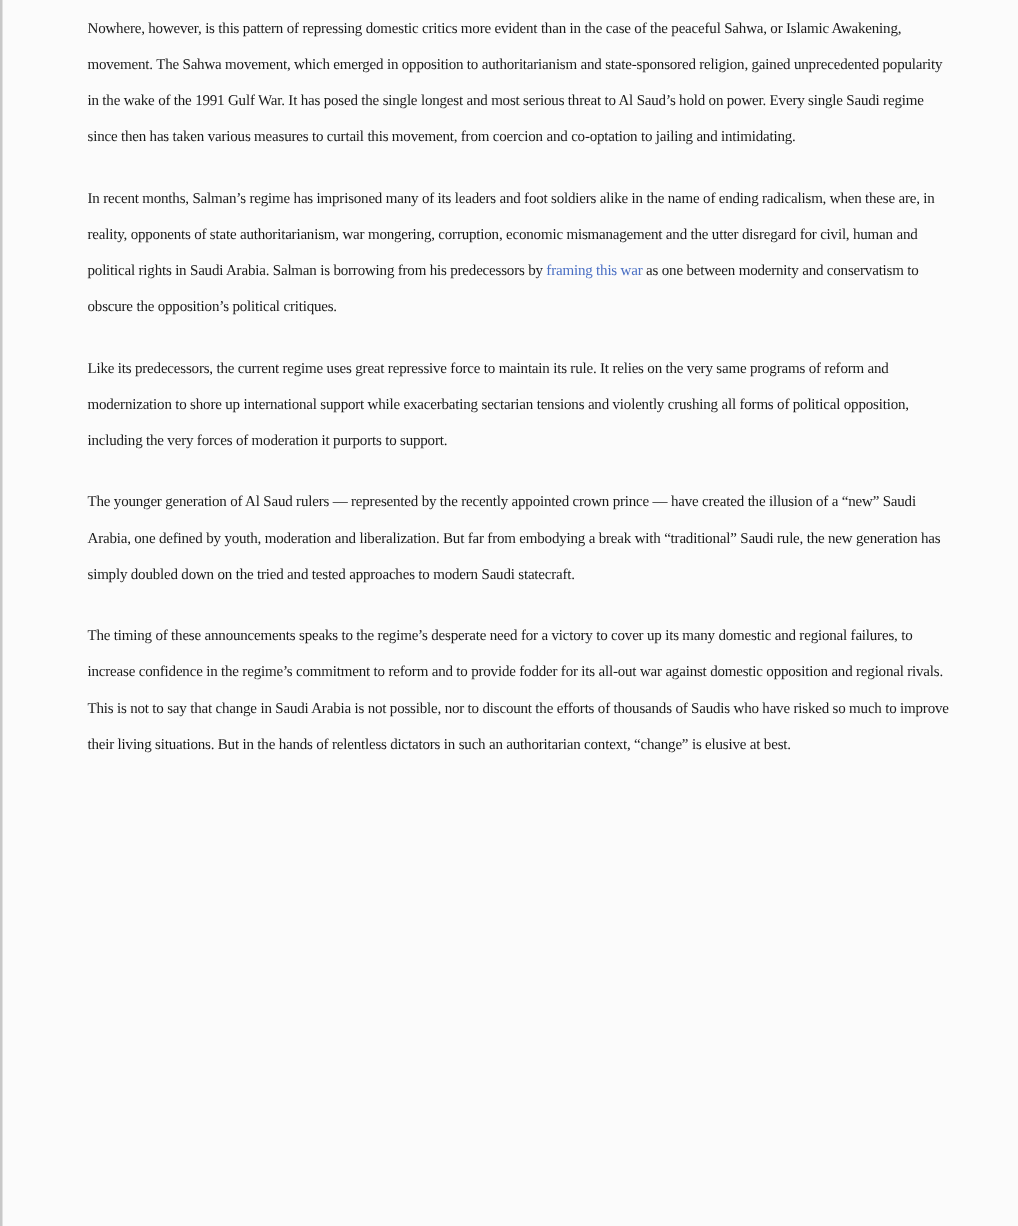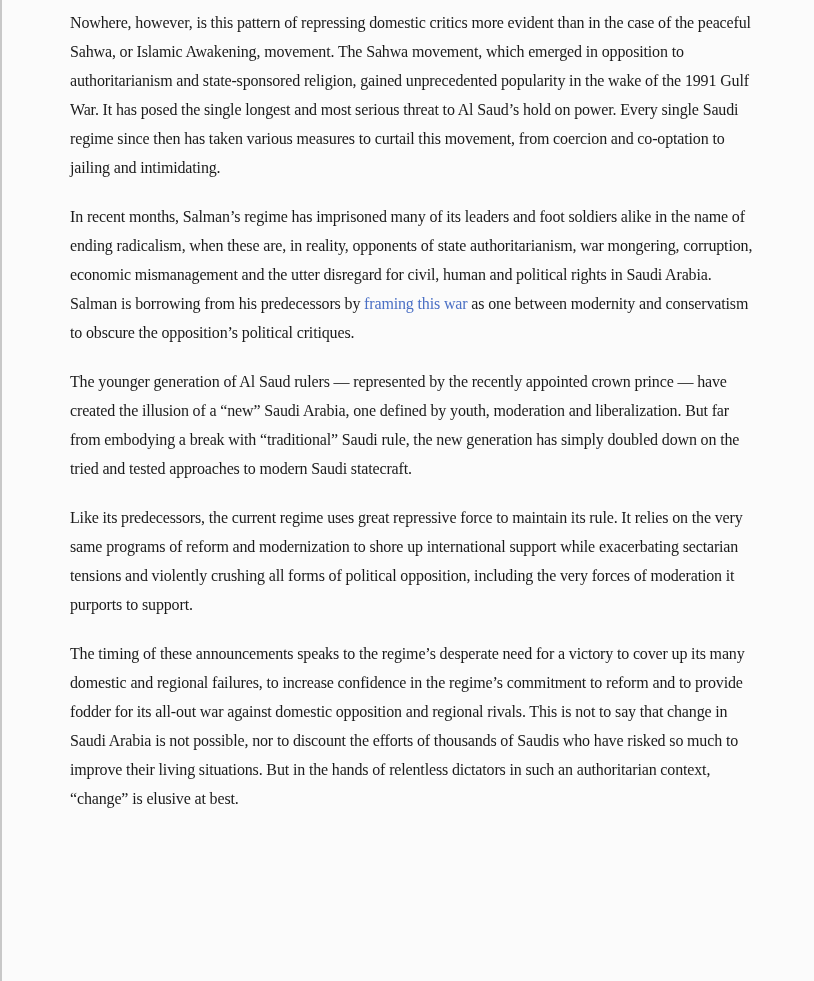--- a/index.html
+++ b/index.html
@@ -20,21 +20,21 @@
       width: 2px;
       height: 981px;
       background: #c8c8c8;
     }
     .article-body {
       position: absolute;
       left: 70px;
       top: 8px;
       width: 690px;
       font-family: "Liberation Serif", "DejaVu Serif", serif;
-      font-size: 16px;
+      font-size: 12px;
       line-height: 29px;
       color: #1a1a1a;
       letter-spacing: -0.15px;
     }
     .article-body p {
       margin: 0 0 20px 0;
     }
     .article-body a {
       color: #4a6fc4;
       text-decoration: none;
@@ -42,16 +42,16 @@
     }
   </style>
 </head>
 <body>
 
 <div class="left-rule"></div>
 
 <article class="article-body">
   <p>Nowhere, however, is this pattern of repressing domestic critics more evident than in the case of the peaceful Sahwa, or Islamic Awakening, movement. The Sahwa movement, which emerged in opposition to authoritarianism and state-sponsored religion, gained unprecedented popularity in the wake of the 1991 Gulf War. It has posed the single longest and most serious threat to Al Saud’s hold on power. Every single Saudi regime since then has taken various measures to curtail this movement, from coercion and co-optation to jailing and intimidating.</p>
   <p><span>In recent months, Salman’s regime has imprisoned many of its leaders and foot soldiers alike in the name of ending radicalism, when these are, in reality, opponents of state authoritarianism, war mongering, corruption, economic mismanagement and the utter disregard for civil, human and political rights in Saudi Arabia. Salman is borrowing from his predecessors by </span><a href="#" style="color: rgb(74, 111, 196);">framing this war</a><span> as one between modernity and conservatism to obscure the opposition’s political critiques.</span></p>
+  <p>Like its predecessors, the current regime uses great repressive force to maintain its rule. It relies on the very same programs of reform and modernization to shore up international support while exacerbating sectarian tensions and violently crushing all forms of political opposition, including the very forces of moderation it purports to support.</p>
   <p>The younger generation of Al Saud rulers — represented by the recently appointed crown prince — have created the illusion of a “new” Saudi Arabia, one defined by youth, moderation and liberalization. But far from embodying a break with “traditional” Saudi rule, the new generation has simply doubled down on the tried and tested approaches to modern Saudi statecraft.</p>
-  <p>Like its predecessors, the current regime uses great repressive force to maintain its rule. It relies on the very same programs of reform and modernization to shore up international support while exacerbating sectarian tensions and violently crushing all forms of political opposition, including the very forces of moderation it purports to support.</p>
   <p>The timing of these announcements speaks to the regime’s desperate need for a victory to cover up its many domestic and regional failures, to increase confidence in the regime’s commitment to reform and to provide fodder for its all-out war against domestic opposition and regional rivals. This is not to say that change in Saudi Arabia is not possible, nor to discount the efforts of thousands of Saudis who have risked so much to improve their living situations. But in the hands of relentless dictators in such an authoritarian context, “change” is elusive at best.</p>
 </article>
 
 </body></html>

